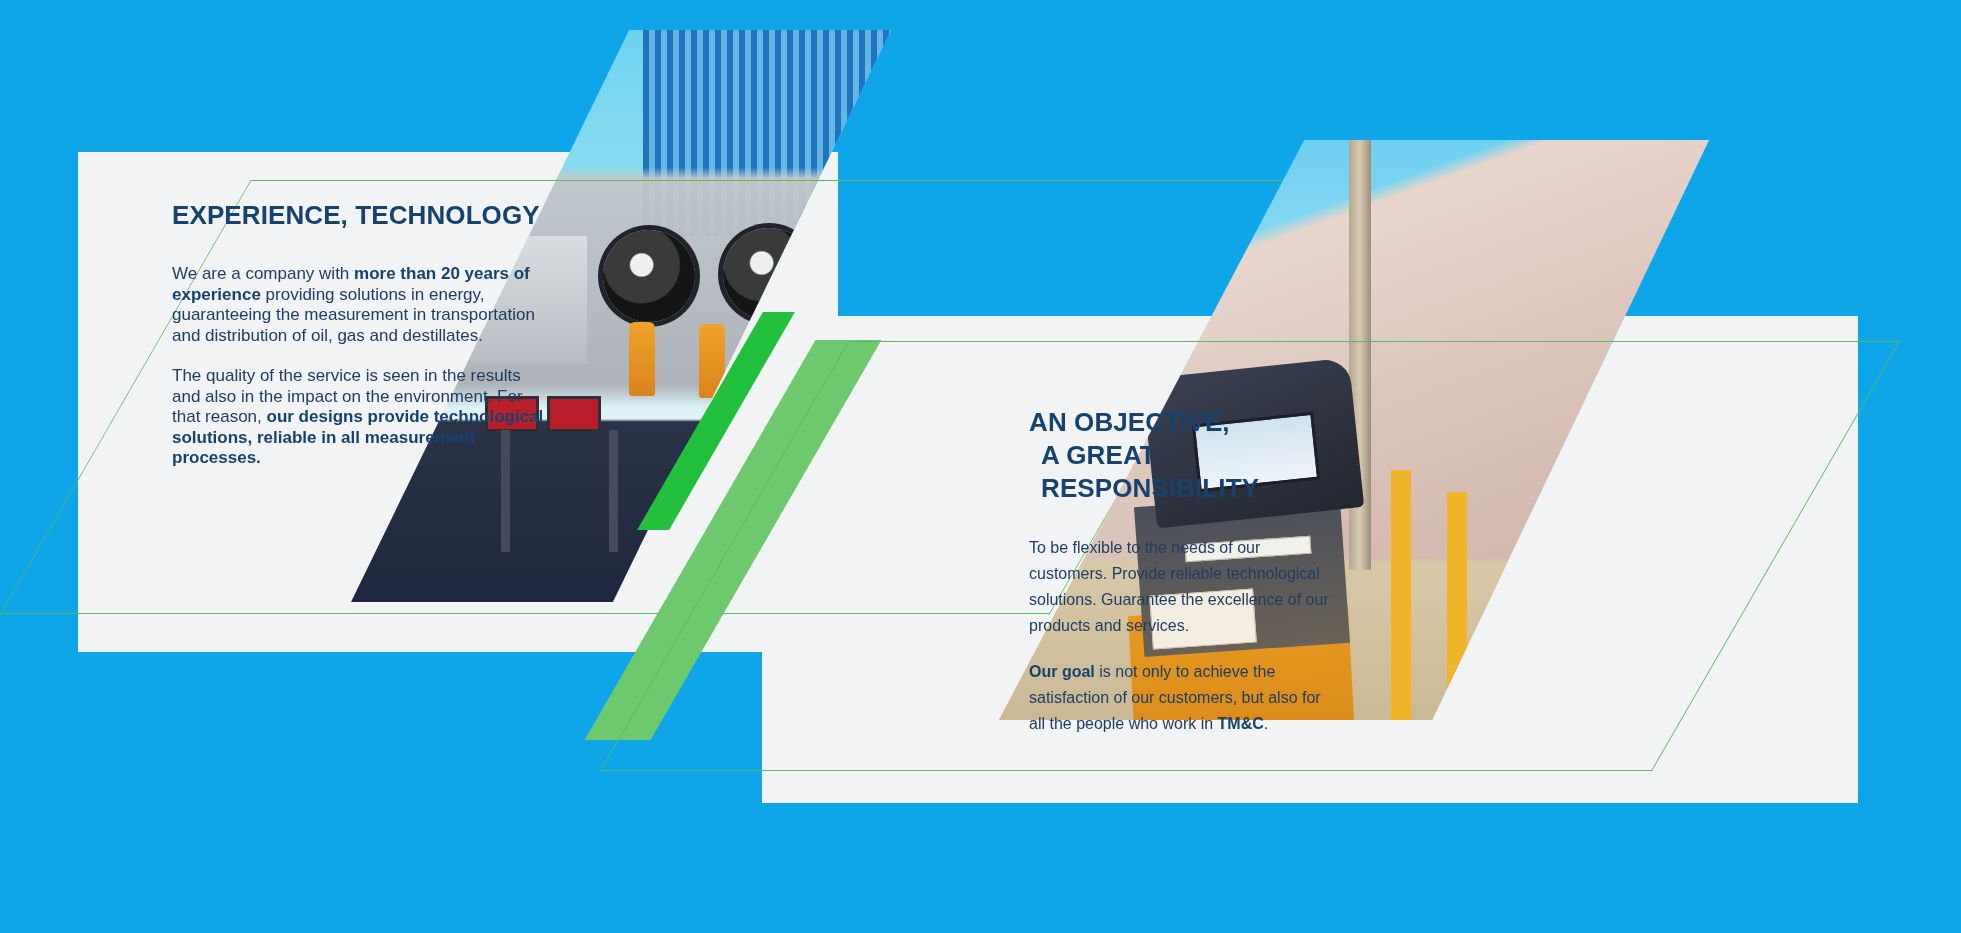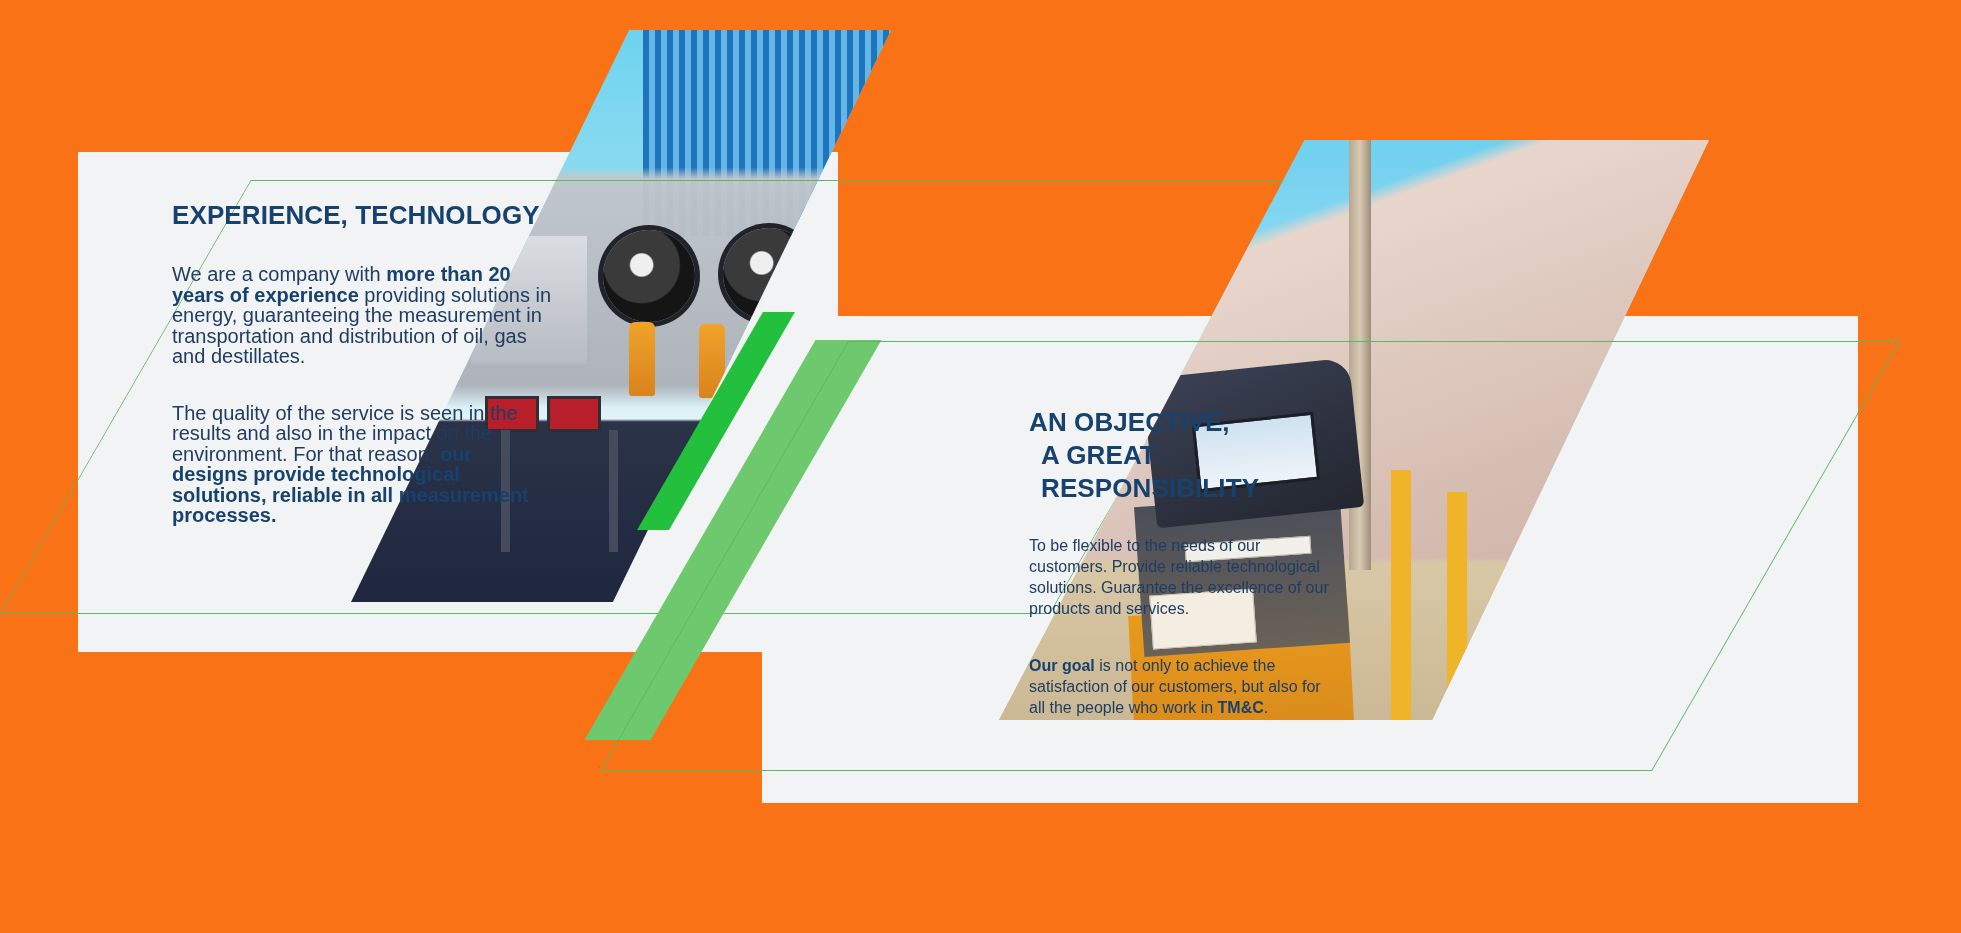--- a/index.html
+++ b/index.html
@@ -1,20 +1,20 @@
 <!DOCTYPE html>
 <html><head>
 <meta charset="utf-8">
 <style>
   html,body{margin:0;padding:0;background:#ffffff;}
   body{
     font-family:"Liberation Sans","DejaVu Sans",sans-serif;
     width:1961px;height:933px;overflow:hidden;position:relative;
   }
-  .stage{position:absolute;inset:0;width:1961px;height:933px;overflow:hidden;background:#f97316;}
+  .stage{position:absolute;inset:0;width:1961px;height:933px;overflow:hidden;background:#0ea5e9;}
 
   
   .panel{position:absolute;background:#f2f3f4;}
   #panel-left{left:78px;top:152px;width:760px;height:500px;}
   #panel-right{left:762px;top:316px;width:1096px;height:487px;}
 
   
   .outline{position:absolute;border:1.4px solid #5cb85c;background:transparent;}
   #outline-left{
     left:0px;top:180px;width:1048px;height:432px;
@@ -106,25 +106,25 @@
 
   h2{
     margin:0;color:#17426e;font-weight:bold;letter-spacing:.1px;
     font-size:26px;line-height:34px;
   }
   #text-left h2{font-size:26px;line-height:34px;}
   #text-right h2{font-size:26px;line-height:33px;}
   .indent{display:block;padding-left:12px;}
 
   p{
-    margin:0;color:#1f3d63;font-size:20px;line-height:20.5px;
+    margin:0;color:#1f3d63;font-size:17px;line-height:20.5px;
   }
-  #text-right p{font-size:16px;line-height:21px;}
+  #text-right p{font-size:16px;line-height:26px;}
   p.first{margin-top:32px;}
-  p.second{margin-top:36px;}
+  p.second{margin-top:20px;}
   #text-right p.first{margin-top:30px;}
   #text-right p.second{}
   b{font-weight:bold;color:#17426e;}
 </style>
 </head>
 <body>
 
 <div class="stage">
 
   <div class="panel" id="panel-left"></div>

